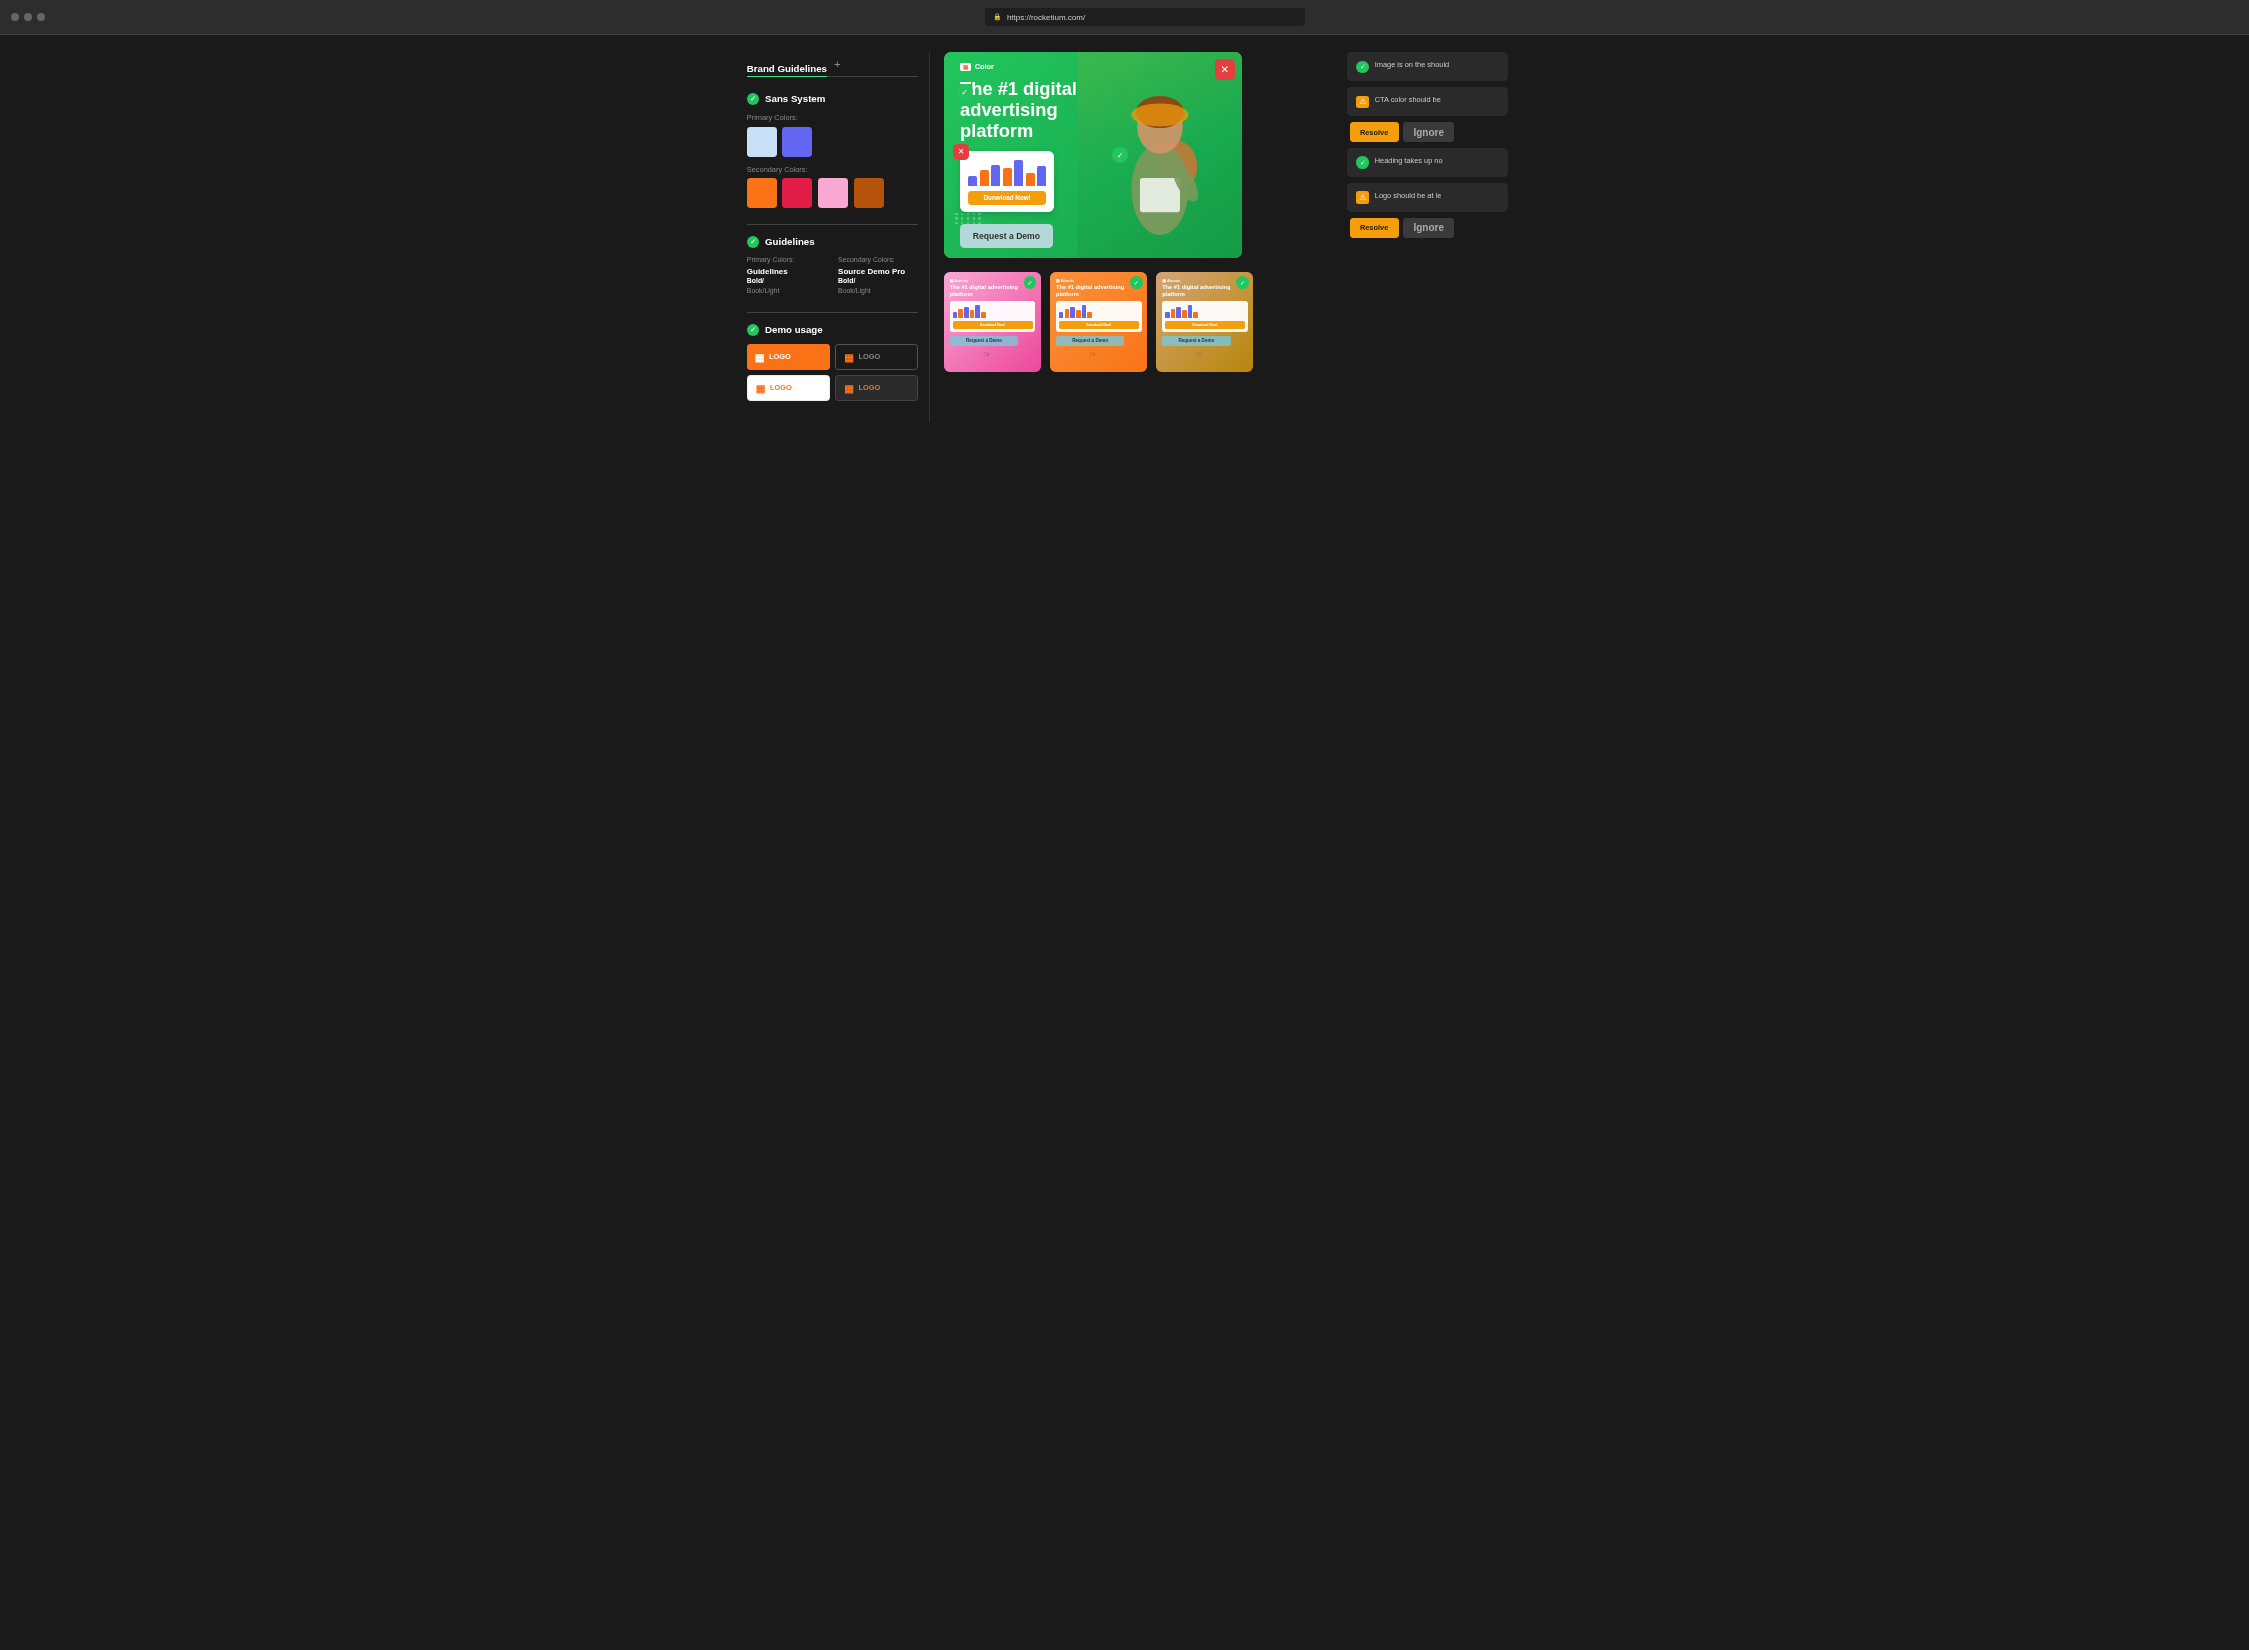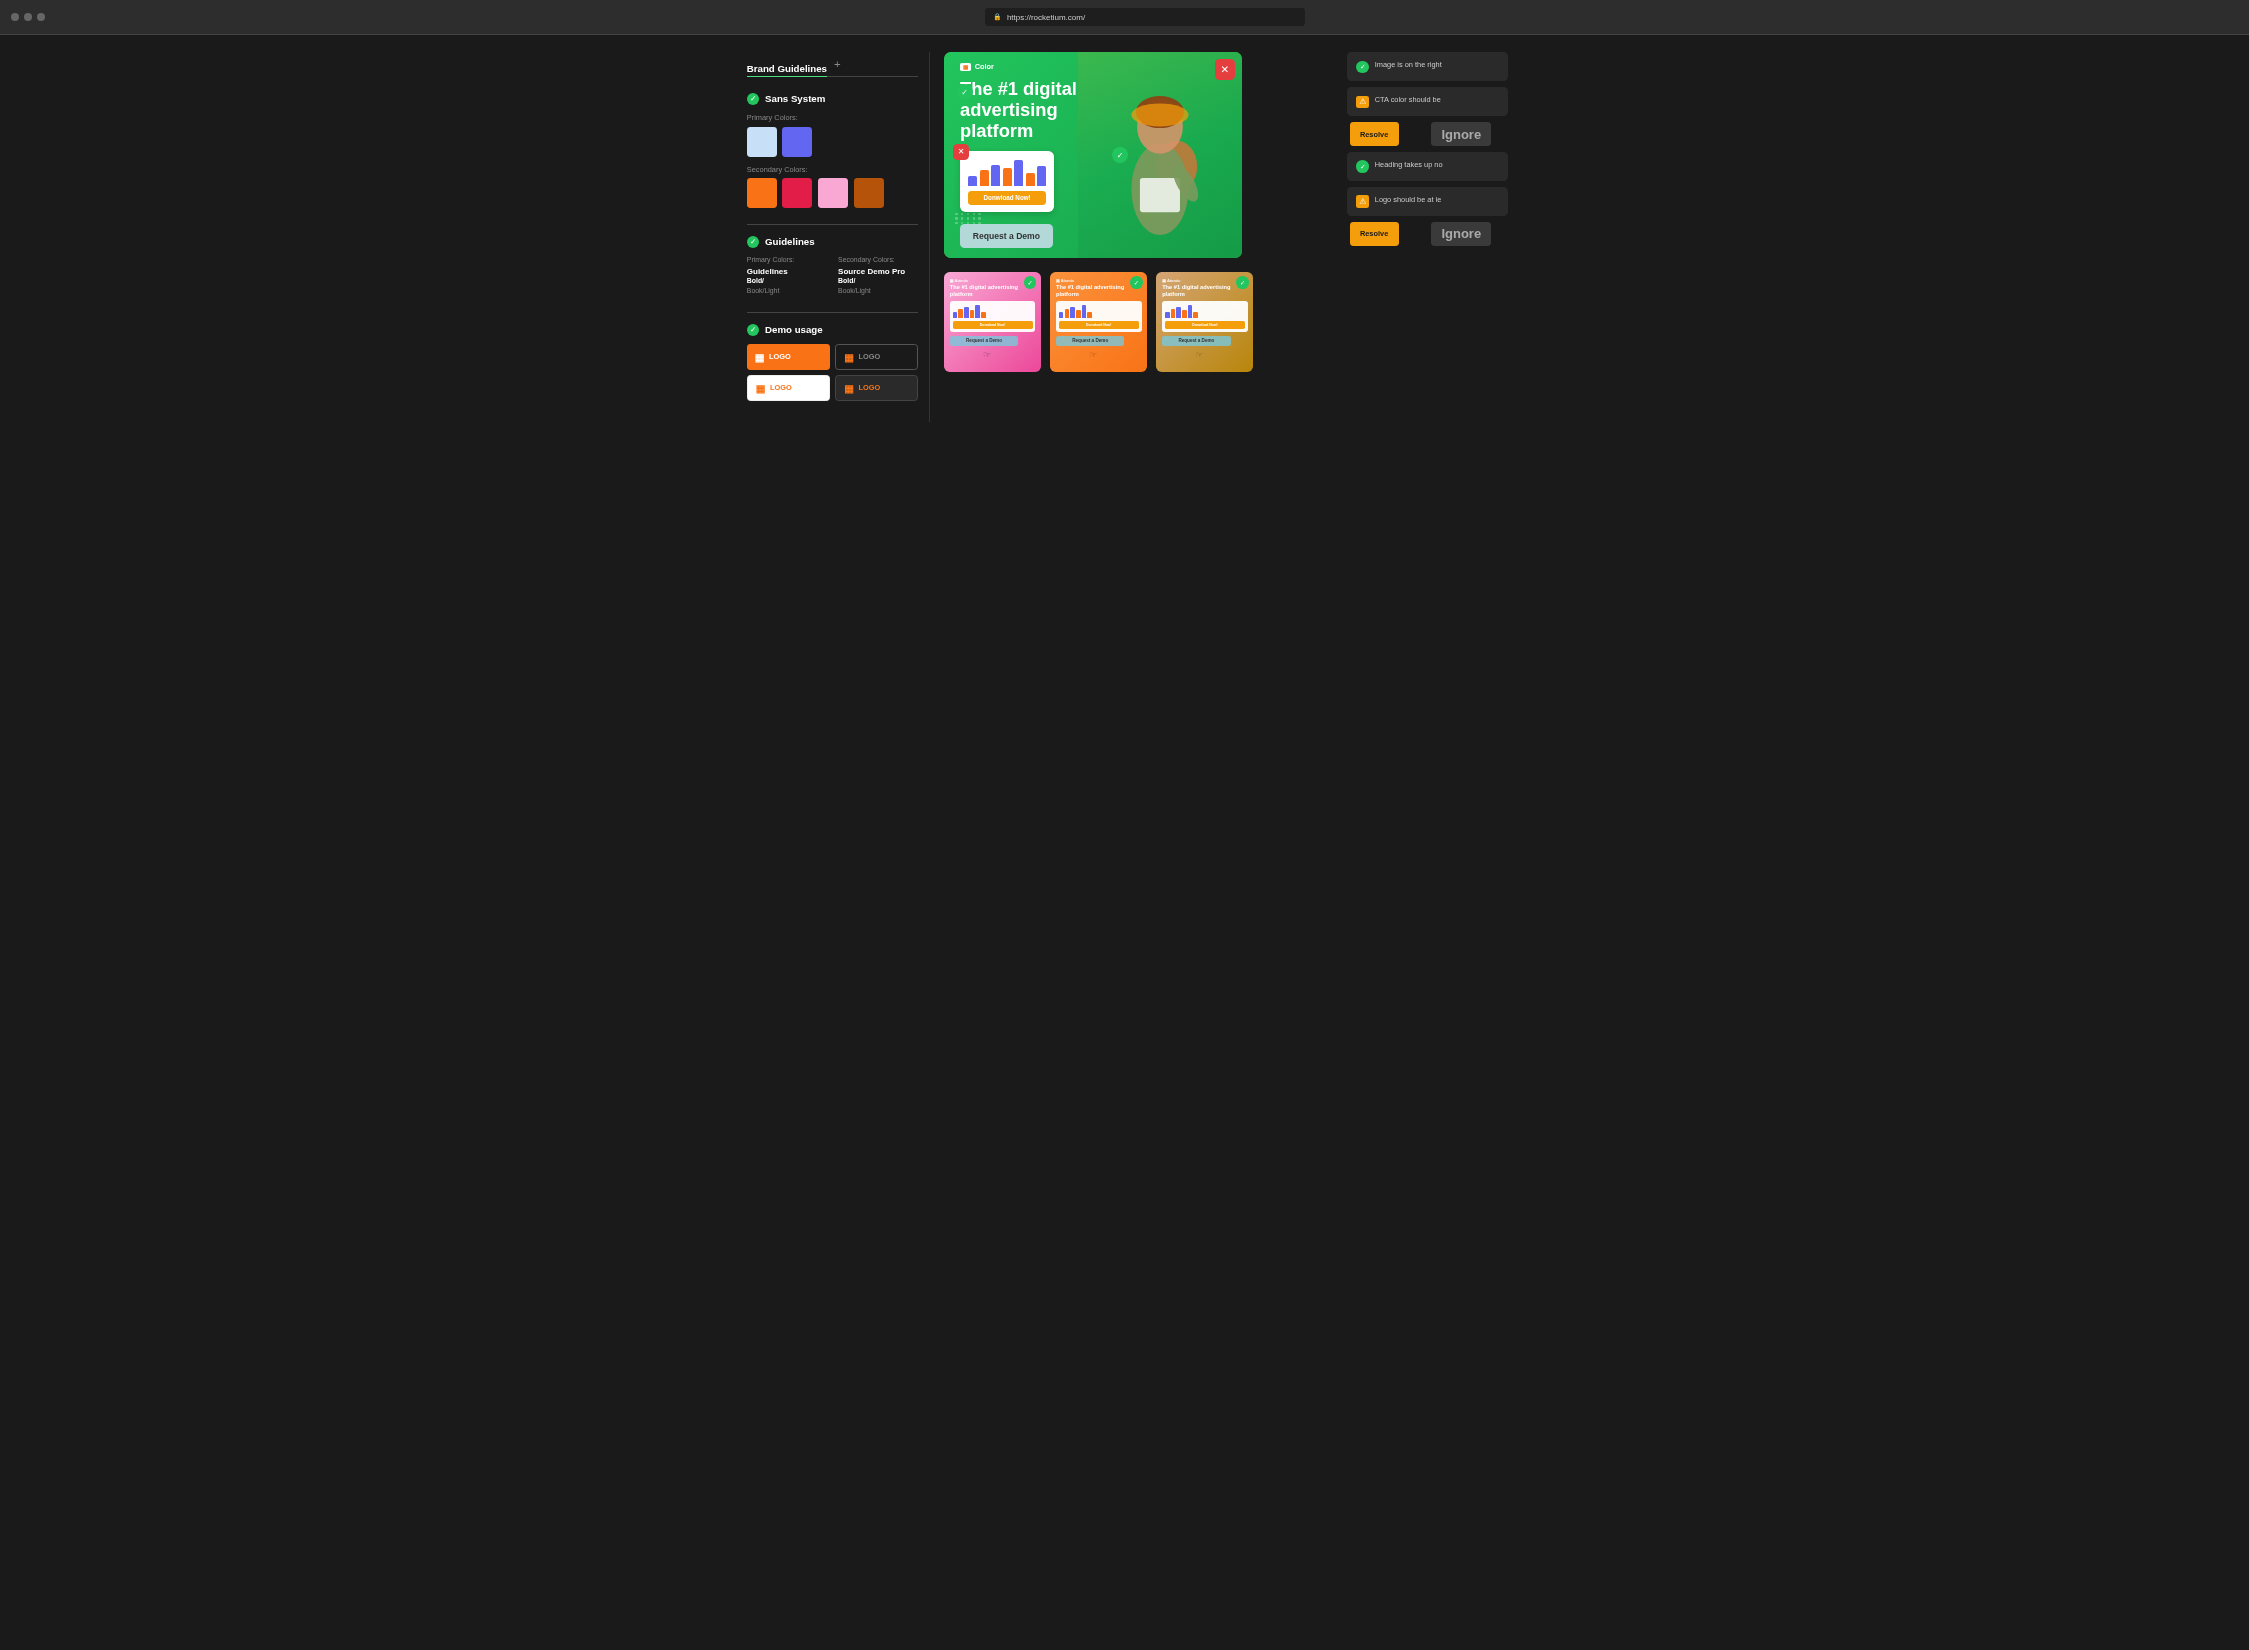--- a/index.html
+++ b/index.html
@@ -429,24 +429,23 @@
       font-size: 7.4px;
       font-weight: 700;
       cursor: pointer;
     }
     .btn-ignore {
       background: #3a3a3a;
       color: #aaa;
       border: none;
       border-radius: 3.4px;
       padding: 4.6px 10.3px;
-      font-size: 13px;
+      font-size: 10px;
       font-weight: 600;
       cursor: pointer;
-      margin-left: 28px;
     }
 
     .green-dot-pattern {
       position: absolute;
       bottom: 34px;
       left: 11.4px;
       display: grid;
       grid-template-columns: repeat(5, 3.4px);
       gap: 2.3px;
     }
@@ -706,21 +705,21 @@
         <div style="position:absolute; bottom:11.4px; left:40%; font-size:9.2px; color:rgba(0,0,0,0.4);">☞</div>
       </div>
 
     </div>
   </div>
 
   <div class="right-panel">
 
     <div class="feedback-item">
       <div class="feedback-icon feedback-icon-green">✓</div>
-      <span class="feedback-text">Image is on the right</span>
+      <span class="feedback-text">Image is on the should</span>
     </div>
 
     <div class="feedback-item">
       <div class="feedback-icon feedback-icon-yellow">⚠</div>
       <span class="feedback-text">CTA color should be</span>
     </div>
     <div class="action-buttons">
       <button class="btn-resolve">Resolve</button>
       <button class="btn-ignore">Ignore</button>
     </div>

